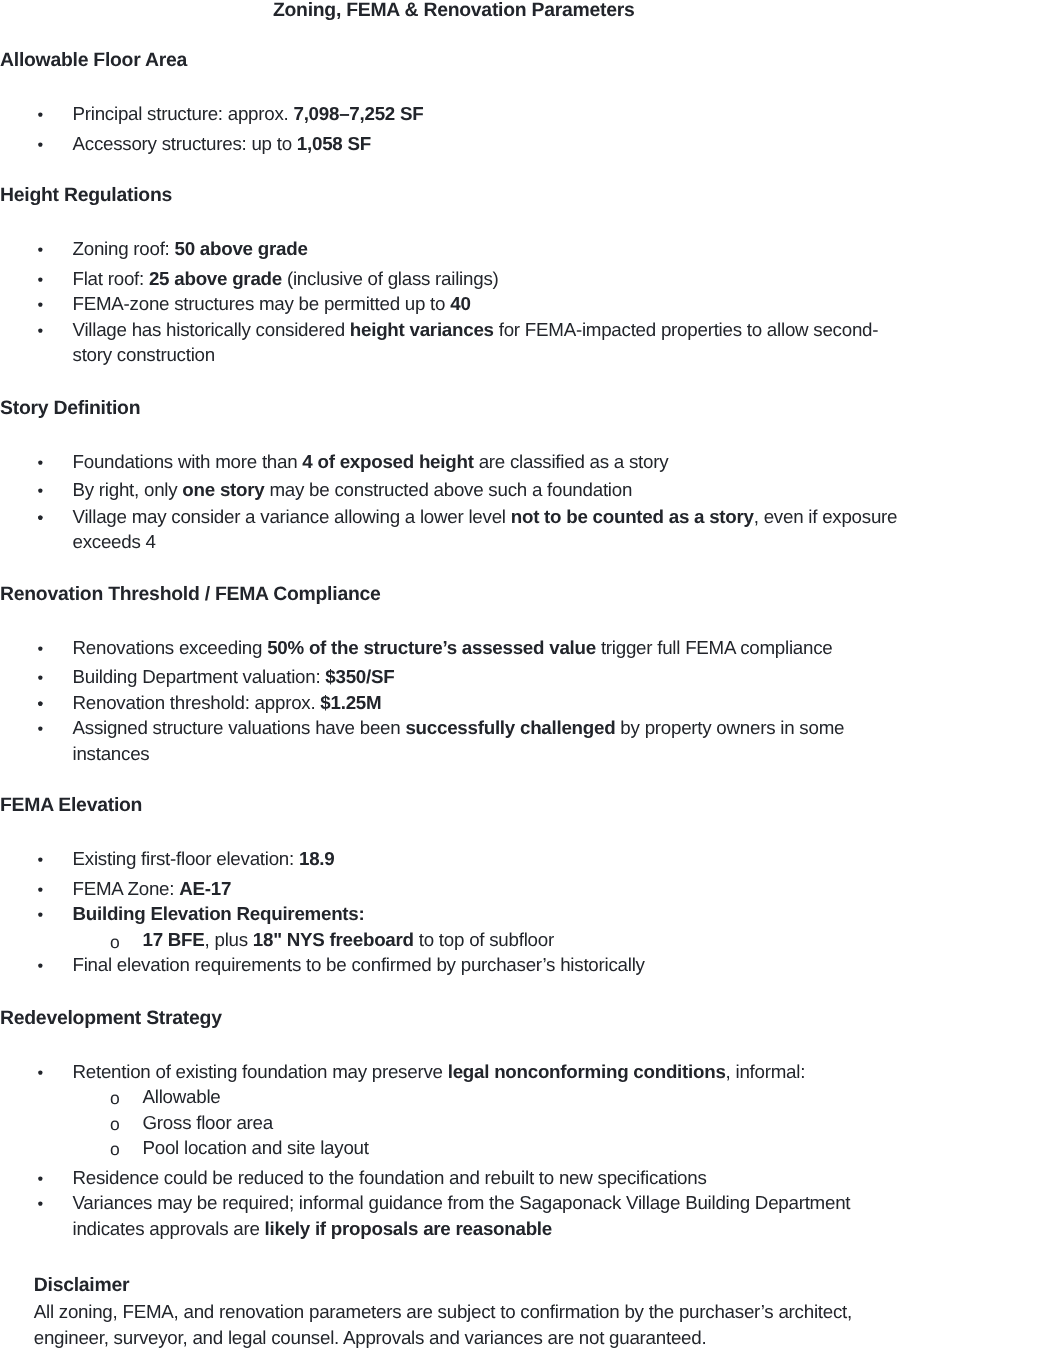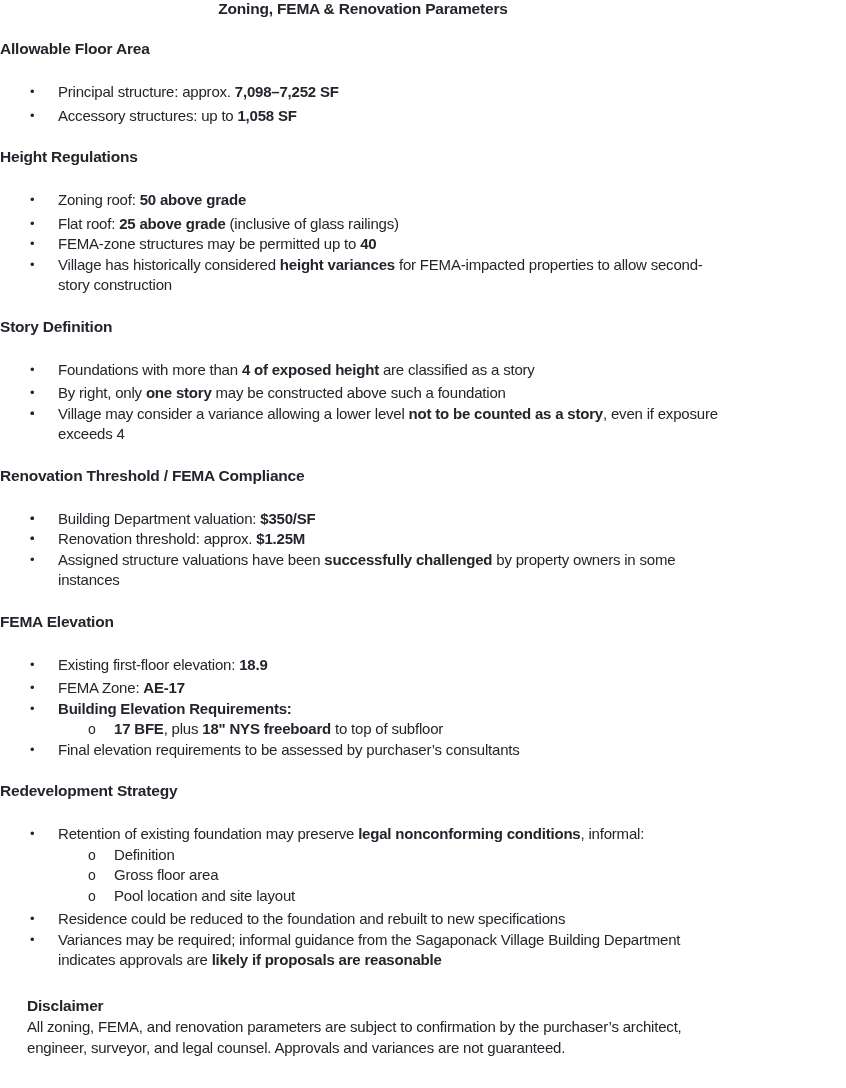--- a/index.html
+++ b/index.html
@@ -72,43 +72,43 @@
         <ul class="blist">
           <li class="first-sp"><span class="b1">•</span><span class="txt"><span>Foundations with more than </span><b>4 of exposed height</b><span> are classified as a story</span></span></li>
           <li><span class="b1">•</span><span class="txt"><span>By right, only </span><b>one story</b><span> may be constructed above such a foundation</span></span></li>
           <li><span class="b1">•</span></li>
           <li><span class="b1">•</span><span class="txt"><span>Village may consider a variance allowing a lower level </span><b>not to be counted as a story</b><span>, even if exposure exceeds 4</span></span></li>
         </ul>
       </section>
       <section class="doc-section">
         <h2 class="section-heading">Renovation Threshold / FEMA Compliance</h2>
         <ul class="blist">
-          <li class="first-sp"><span class="b1">•</span></li>
+          <li class="first-sp"><span class="b1">•</span><span class="txt"><span>Renovations exceeding </span><b>50% of the structure’s assessed value</b><span> trigger full FEMA compliance</span></span></li>
           <li><span class="b1">•</span><span class="txt"><span>Building Department valuation: </span><b>$350/SF</b></span></li>
           <li><span class="b1">•</span></li>
           <li><span class="b1">•</span><span class="txt"><span>Renovation threshold: approx. </span><b>$1.25M</b></span></li>
           <li><span class="b1">•</span><span class="txt"><span>Assigned structure valuations have been </span><b>successfully challenged</b><span> by property owners in some instances</span></span></li>
         </ul>
       </section>
       <section class="doc-section">
         <h2 class="section-heading">FEMA Elevation</h2>
         <ul class="blist">
           <li class="first-sp"><span class="b1">•</span><span class="txt"><span>Existing first-floor elevation: </span><b>18.9</b></span></li>
           <li><span class="b1">•</span><span class="txt"><span>FEMA Zone: </span><b>AE-17</b></span></li>
           <li><span class="b1">•</span><span class="txt"><b>Building Elevation Requirements:</b></span><ul class="sublist">
               <li><span class="b2">o</span><span class="txt"><b>17 BFE</b><span>, plus </span><b>18" NYS freeboard</b><span> to top of subfloor</span></span></li>
             </ul></li>
-          <li><span class="b1">•</span><span class="txt"><span>Final elevation requirements to be assessed by purchaser’s consultants</span></span></li>
+          <li><span class="b1">•</span><span class="txt"><span>Final elevation requirements to be confirmed by purchaser’s historically</span></span></li>
         </ul>
       </section>
       <section class="doc-section">
         <h2 class="section-heading">Redevelopment Strategy</h2>
         <ul class="blist">
           <li class="first-sp"><span class="b1">•</span><span class="txt"><span>Retention of existing foundation may preserve </span><b>legal nonconforming conditions</b><span>, informal:</span></span><ul class="sublist">
-              <li><span class="b2">o</span><span class="txt"><span>Definition</span></span></li>
+              <li><span class="b2">o</span><span class="txt"><span>Allowable</span></span></li>
               <li><span class="b2">o</span><span class="txt"><span>Gross floor area</span></span></li>
               <li><span class="b2">o</span><span class="txt"><span>Pool location and site layout</span></span></li>
             </ul></li>
           <li><span class="b1">•</span><span class="txt"><span>Residence could be reduced to the foundation and rebuilt to new specifications</span></span></li>
           <li><span class="b1">•</span><span class="txt"><span>Variances may be required; informal guidance from the Sagaponack Village Building Department indicates approvals are </span><b>likely if proposals are reasonable</b></span></li>
         </ul>
       </section>
     </div>
 
   <div class="doc-section disclaimer-section">

